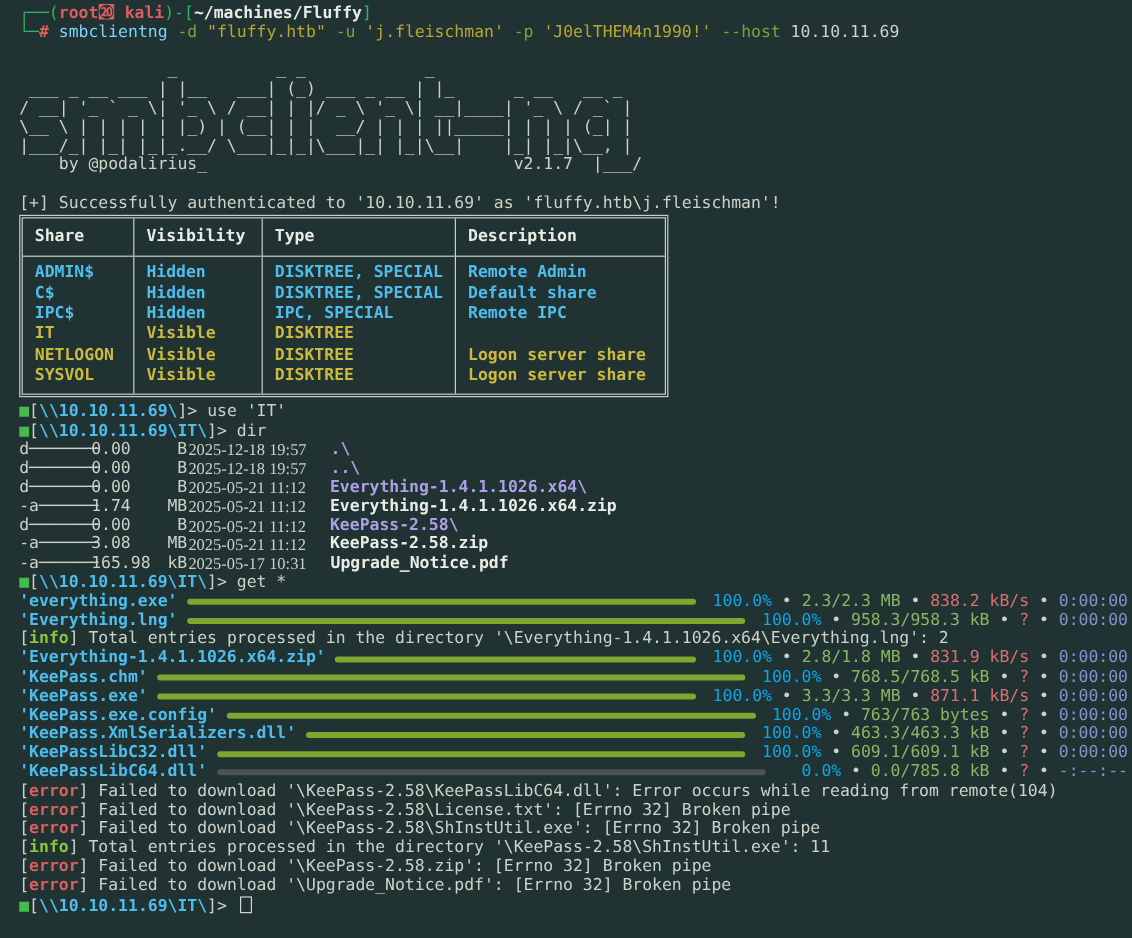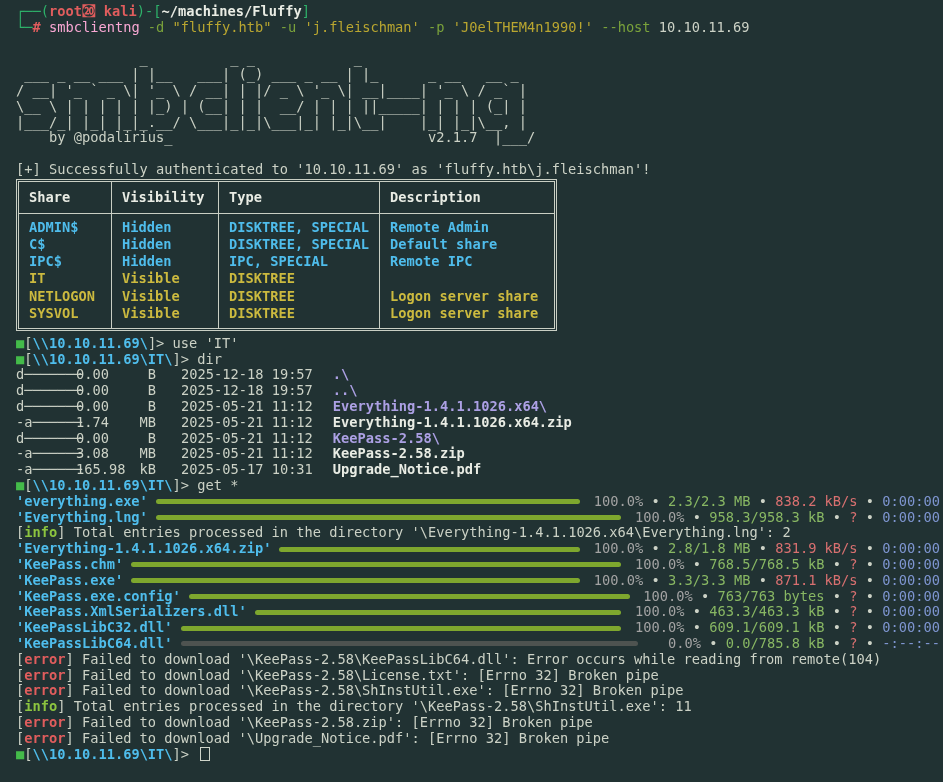--- a/index.html
+++ b/index.html
@@ -7,47 +7,47 @@
        font-family:"DejaVu Sans Mono","Liberation Mono",monospace;
        font-size:13.7px;line-height:15.8px;color:#ccd2c6;}
   .term{padding:4px 3px 0 16px;}
   .line{height:15.8px;white-space:pre;}
   .b{font-weight:700;}
   .grn{color:#2eb26a;}
   .sq{color:#44bb4a;}
   .red{color:#e05d5d;}
   .cyn{color:#4fbdec;}
   .yel{color:#ccba3f;}
-  .teal{color:#f9a8d4;}
+  .teal{color:#7dd3fc;}
   .opt{color:#7aa23b;}
   .str{color:#b9a630;}
   .wht{color:#e9ece4;}
   .vio{color:#aca0e4;}
   .lime{color:#8cc43f;}
   .szg{color:#88b763;}
   .spd{color:#d97070;}
   .tim{color:#7e95d0;}
-  .pct{color:#a3a3a3;display:inline-block;min-width:54px;text-align:right;}
+  .pct{color:#0ea5e9;display:inline-block;min-width:54px;text-align:right;}
   
   .tblwrap{border:3px double #c9cfc4;width:max-content;margin:1px 0 5px 0;background:transparent;}
   .tbl{display:flex;}
   .col{display:flex;flex-direction:column;}
   .col + .col{border-left:1px solid #c9cfc4;}
   .c-share{width:92px;} .c-vis{width:106px;} .c-type{width:160px;} .c-desc{width:174px;}
   .th{height:31px;line-height:31px;padding-left:10px;font-weight:700;color:#e9ece4;
       border-bottom:1px solid #c9cfc4;white-space:pre;}
   .td{height:17.2px;line-height:17.2px;padding-left:10px;font-weight:700;white-space:pre;}
   .col .td:nth-child(2){margin-top:5px;}
   .col .td:last-child{margin-bottom:6px;}
   
   .dirline{display:flex;}
   .attrs{width:60px;}
   .dsize{width:55px;text-align:left;display:inline-block;}
   .dunit{width:25px;text-align:right;display:inline-block;}
-  .ddate{margin-left:25px;}
+  .ddate{margin-left:1px;font-family:Liberation Serif, serif;}
   .dname{margin-left:20px;}
   
   .prog{display:flex;align-items:center;}
   .bar{flex:1;height:5px;border-radius:3px;margin:0 9px 0 8px;background:#7ea72e;}
   .bar.zero{background:#4e5350;}
   .cursor{display:inline-block;width:8px;height:12px;border:1.5px solid #cfd5ca;
           margin-left:3px;vertical-align:-2px;}
 </style>
 </head>
 <body>

